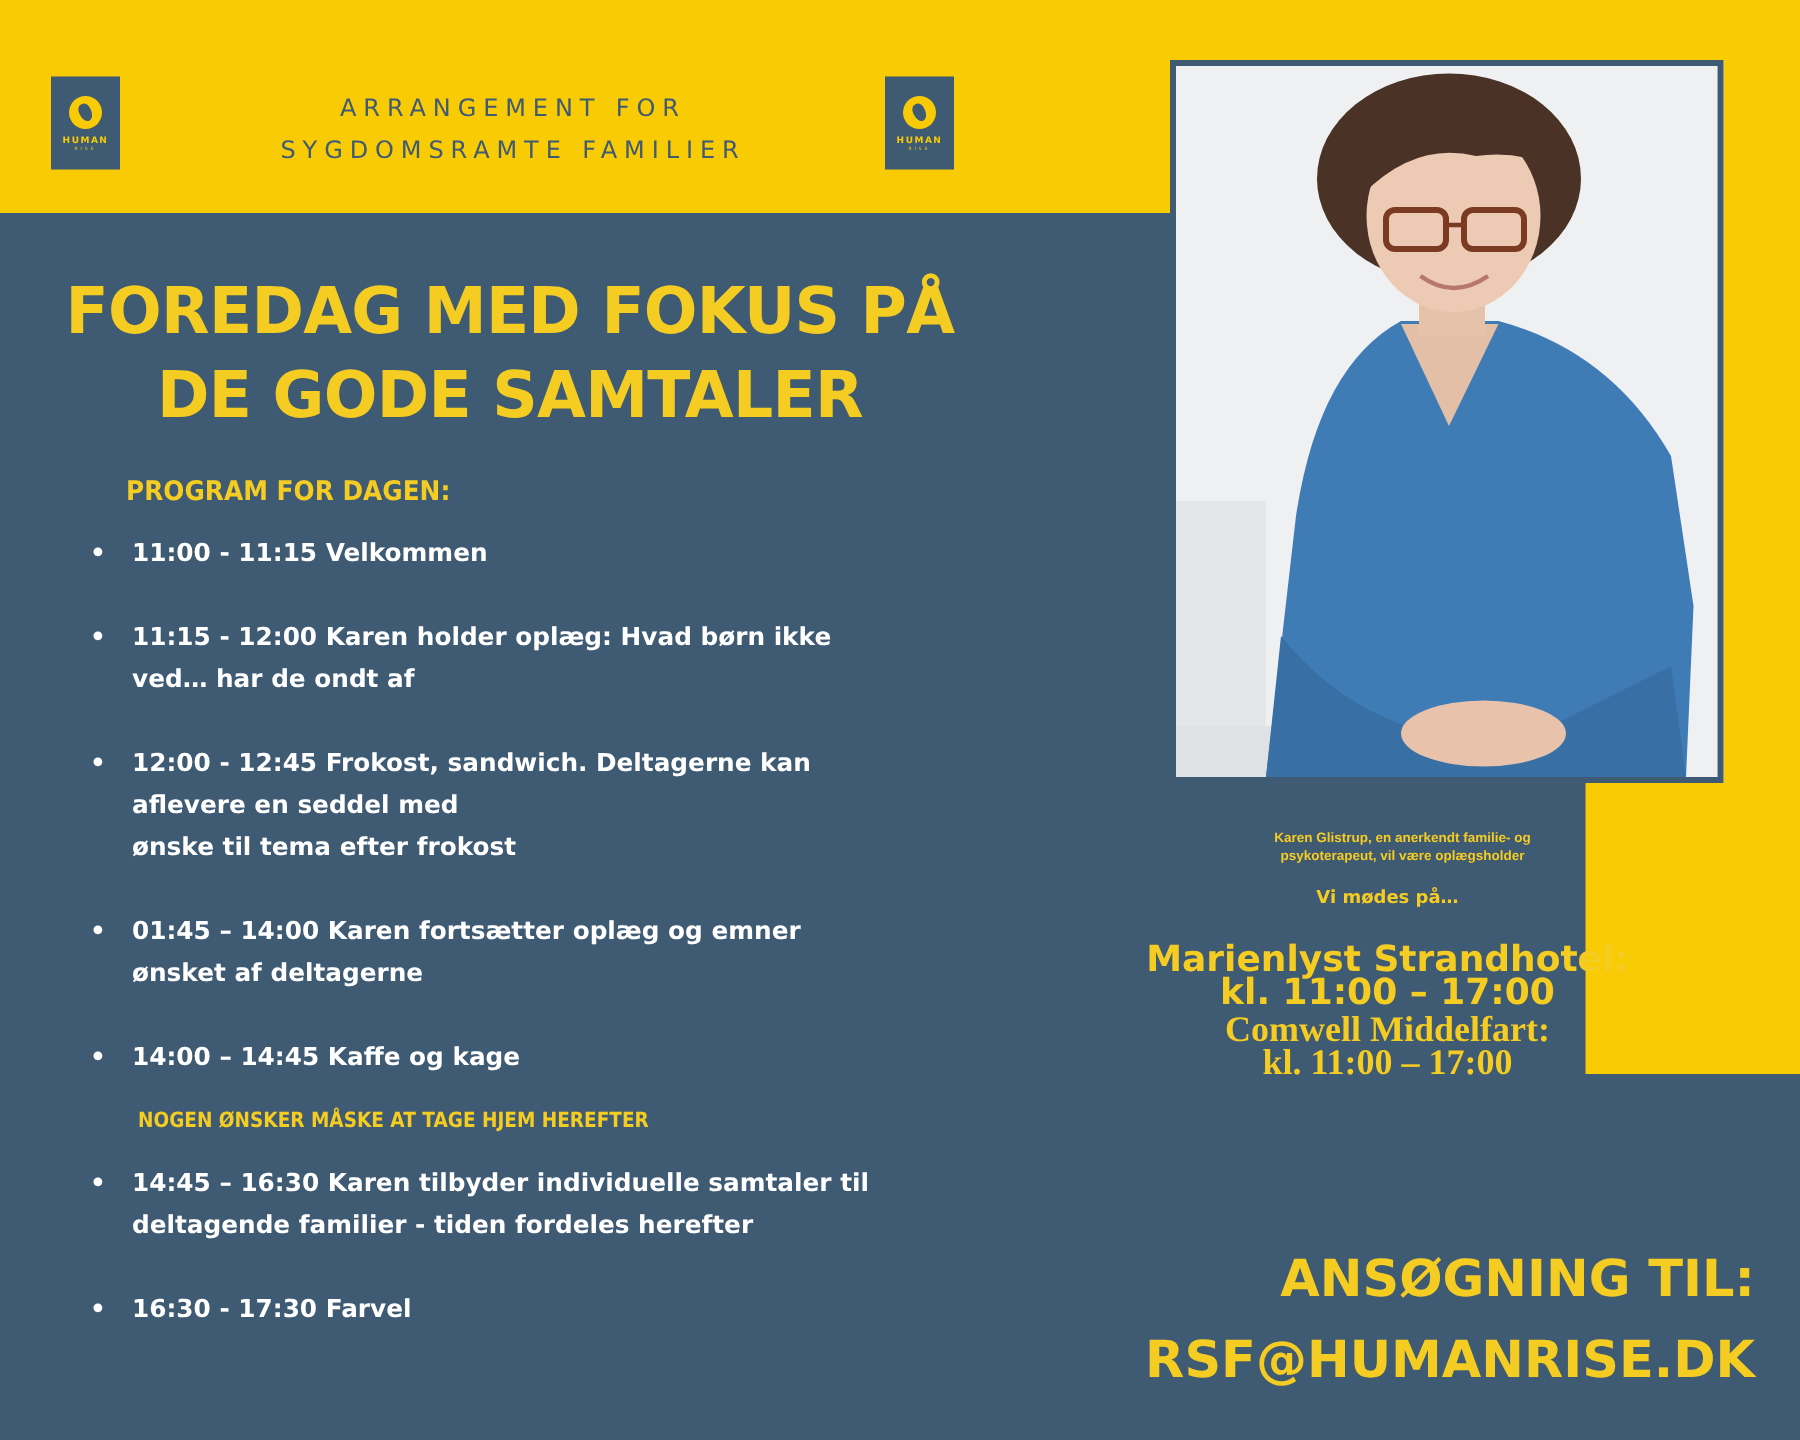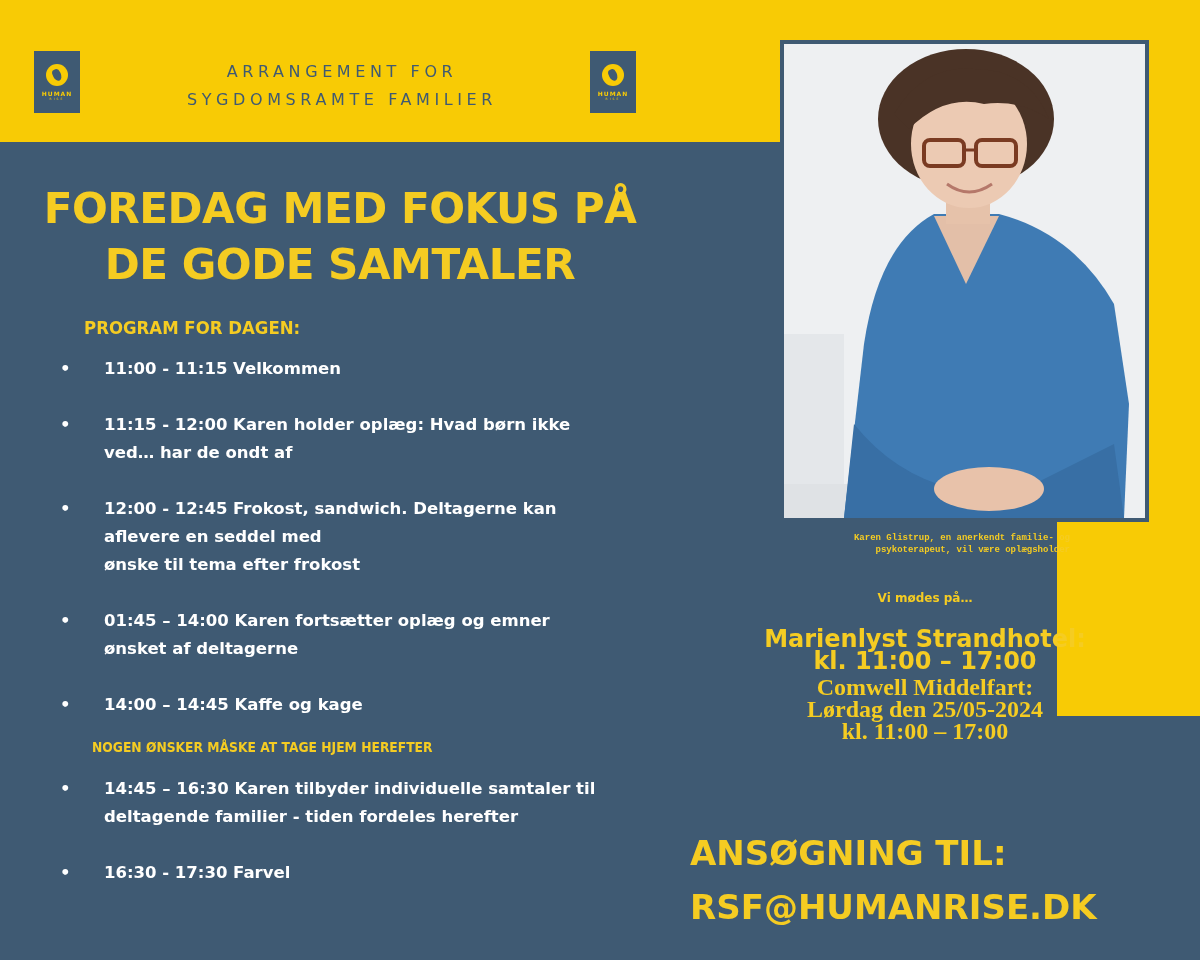--- a/index.html
+++ b/index.html
@@ -45,42 +45,42 @@
       position: absolute; left: 84px; top: 317px; color: #f5cc22;
       font-family: "DejaVu Sans", sans-serif; font-weight: bold; font-size: 18px;
       transform: scaleX(0.92); transform-origin: left;
     }
     .schedule { position: absolute; left: 0; top: 0; }
     .item {
       position: absolute; left: 60px; width: 600px; color: #ffffff;
       font-family: "DejaVu Sans", sans-serif; font-weight: bold; font-size: 16.5px; line-height: 28px;
     }
     .item .bullet { position: absolute; left: 0; top: 0; }
-    .item .txt { display: block; margin-left: 44px; white-space: pre-line; }
+    .item .txt { display: block; margin-left: 28px; white-space: pre-line; }
     .note {
       position: absolute; left: 92px; top: 739px; color: #f5cc22;
       font-family: "DejaVu Sans", sans-serif; font-weight: bold; font-size: 14px;
       transform: scaleX(0.88); transform-origin: left;
     }
     .photo-frame {
       position: absolute; left: 780px; top: 40px; width: 361px; height: 474px;
       border: 4px solid #3f5a73; background: #eef0f2; overflow: hidden;
     }
     .caption {
-      position: absolute; left: 800px; top: 532px; width: 270px; text-align: right;
-      color: #f5cc22; font-family: Liberation Mono, monospace; font-weight: bold;
+      position: absolute; left: 800px; top: 552px; width: 270px; text-align: center;
+      color: #f5cc22; font-family: Liberation Sans, sans-serif; font-weight: bold;
       font-size: 9px; line-height: 12px;
     }
     .venue {
       position: absolute; left: 760px; width: 330px; text-align: center; color: #f5cc22;
       font-family: "DejaVu Sans", sans-serif; font-weight: bold; font-size: 24px; line-height: 22px;
     }
     .venue-intro { top: 587px; font-size: 12px; }
     .apply {
-      position: absolute; left: 690px; top: 826px; width: 480px; text-align: left;
+      position: absolute; left: 690px; top: 826px; width: 480px; text-align: right;
       color: #f5cc22; font-family: "DejaVu Sans", sans-serif; font-weight: bold;
       font-size: 34px; line-height: 54px;
     }
   </style>
 </head>
 <body>
 
 <div class="yellow-top"></div>
 <div class="yellow-right"></div>
 
@@ -182,20 +182,19 @@
 
 <div class="venue venue-intro">Vi mødes på…</div>
 
 <div class="venue" style="top:628px;">
   <div>Marienlyst Strandhotel:</div>
   <div>kl. 11:00 – 17:00</div>
 </div>
 
 <div class="venue" style="top:676px;font-family:Liberation Serif, serif;">
   <div>Comwell Middelfart:</div>
-  <div>Lørdag den 25/05-2024</div>
   <div>kl. 11:00 – 17:00</div>
 </div>
 
 <div class="apply">
   <div>ANSØGNING TIL:</div>
   <div>RSF@HUMANRISE.DK</div>
 </div>
 
 </body></html>

